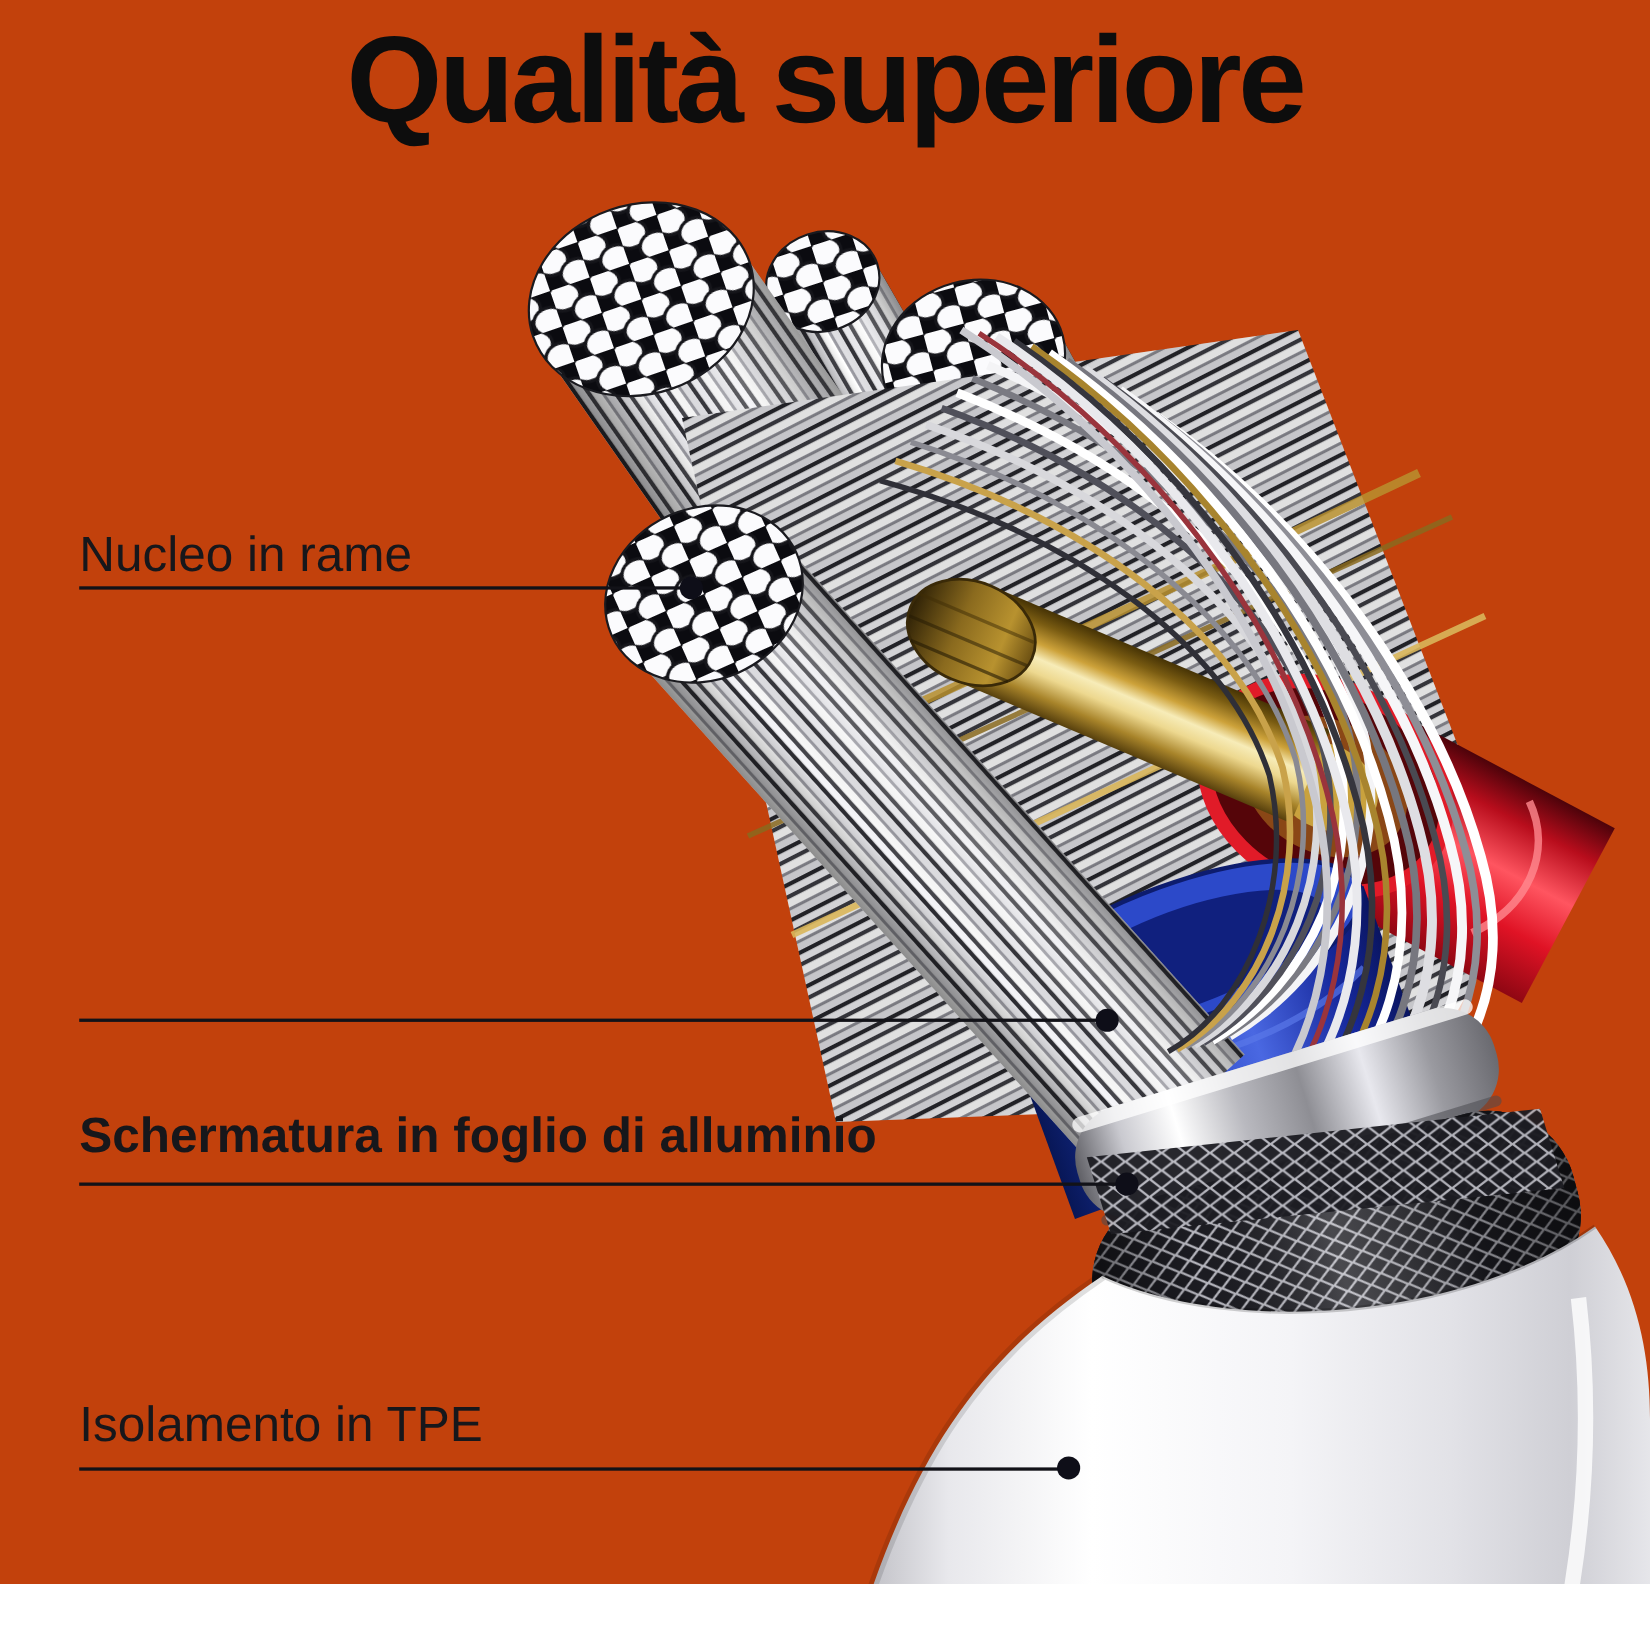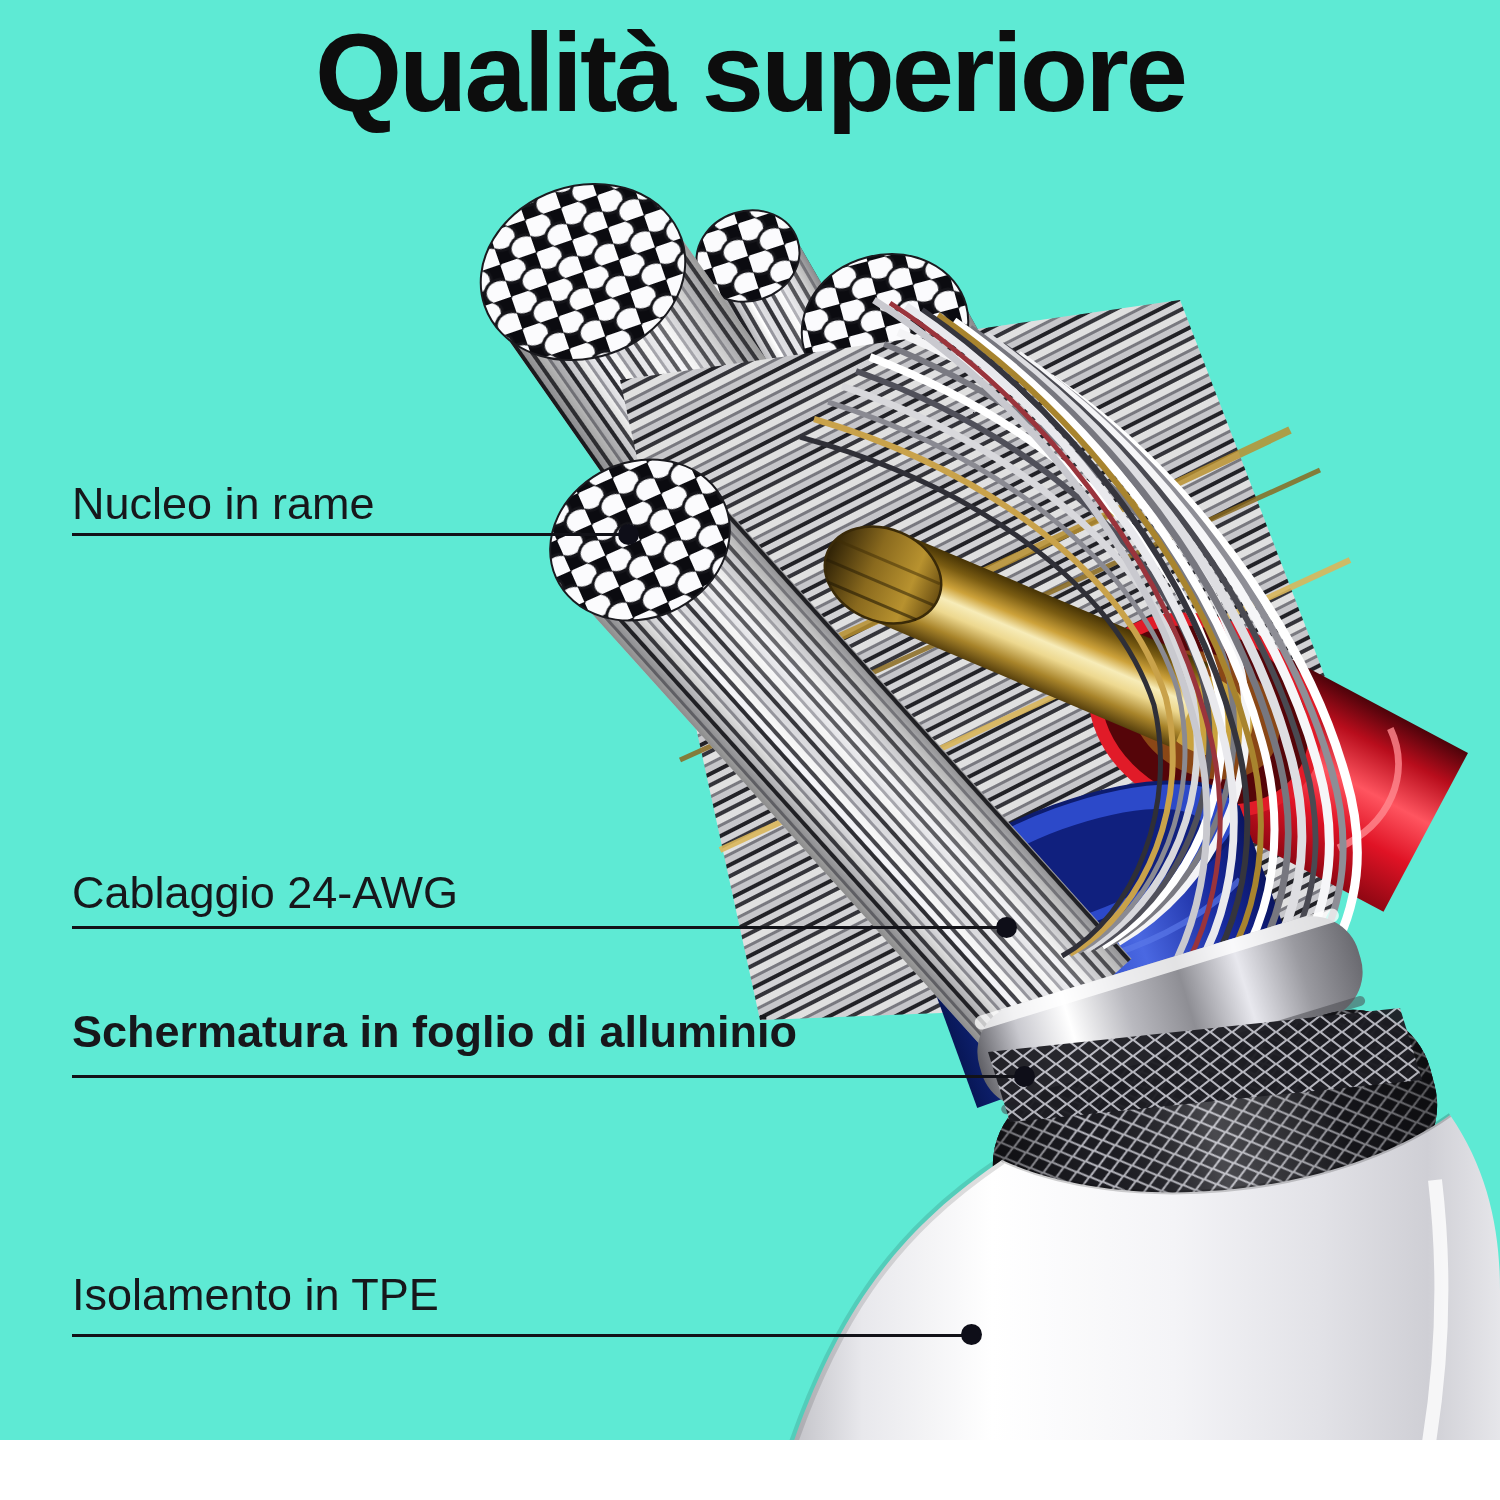--- a/index.html
+++ b/index.html
@@ -1,16 +1,16 @@
 <!DOCTYPE html>
 <html><head>
 <meta charset="utf-8">
 <style>
   html,body{margin:0;padding:0;background:#ffffff;}
-  .stage{position:relative;width:1500px;height:1440px;background:#5eead4;overflow:hidden;
+  .stage{position:relative;width:1500px;height:1440px;background:#c2410c;overflow:hidden;
          font-family:"Liberation Sans",sans-serif;}
   .title{position:absolute;left:0;top:14px;width:100%;text-align:center;
          font-size:112px;font-weight:700;letter-spacing:-3px;color:#0d0d0d;margin:0;line-height:1.05;}
   .illus{position:absolute;left:0;top:0;width:1500px;height:1500px;}
   .lbl{position:absolute;font-size:45px;font-weight:400;color:#17171b;line-height:1.05;white-space:nowrap;z-index:3;}
   .lbl-core{left:72px;top:480px;}
   .lbl-wiring{left:72px;top:869px;}
   .lbl-shield{left:72px;top:1008px;font-weight:bold;}
   .lbl-jacket{left:72px;top:1271px;}
   .leader{position:absolute;height:0;border-top:3px solid #121218;z-index:3;}
@@ -232,21 +232,20 @@
       <path d="M1002,1160 C1120,1215 1330,1200 1450,1115" stroke="#000000" stroke-opacity="0.18" stroke-width="4" fill="none"></path>
       <path d="M775,1500 C828,1318 896,1232 1002,1160" stroke="#000000" stroke-opacity="0.12" stroke-width="9" fill="none"></path>
       <path d="M1435,1180 C1448,1290 1440,1400 1418,1500" stroke="#ffffff" stroke-opacity="0.8" stroke-width="14" fill="none"></path>
     </g>
   </svg>
 
   <div class="lbl lbl-core">Nucleo in rame</div>
   <div class="leader leader-core"></div>
   <div class="dot dot-core"></div>
 
-  <div class="lbl lbl-wiring">Cablaggio 24-AWG</div>
   <div class="leader leader-wiring"></div>
   <div class="dot dot-wiring"></div>
 
   <div class="lbl lbl-shield">Schermatura in foglio di alluminio</div>
   <div class="leader leader-shield"></div>
   <div class="dot dot-shield"></div>
 
   <div class="lbl lbl-jacket">Isolamento in TPE</div>
   <div class="leader leader-jacket"></div>
   <div class="dot dot-jacket"></div>

